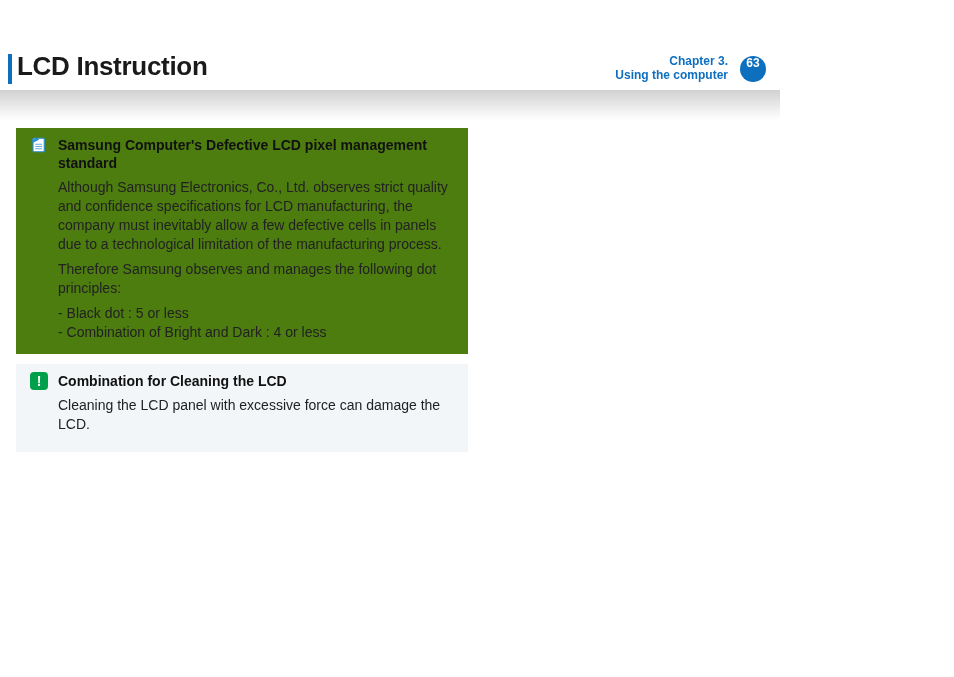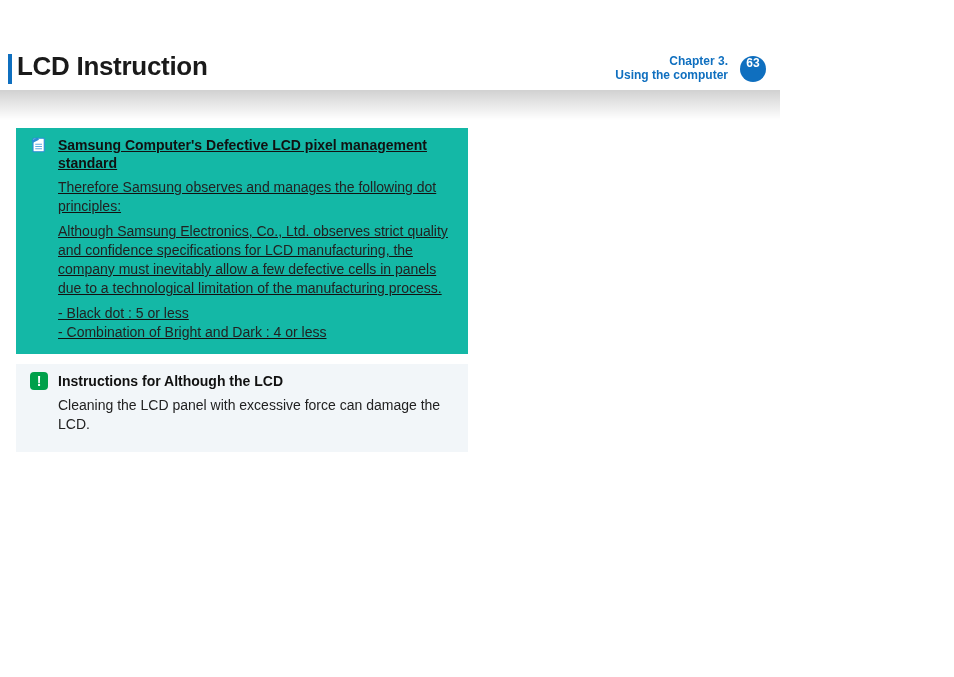--- a/index.html
+++ b/index.html
@@ -78,21 +78,21 @@
     left: 16px;
     top: 80px;
     width: 452px;
   }
 
   .callout {
     position: relative;
     padding: 6px 14px 12px 42px;
     margin-bottom: 10px;
   }
-  .callout.plain { background: #14b8a6; text-decoration: underline; }
+  .callout.plain { background: #4d7c0f; }
   .callout.shaded { background: #f2f6f9; }
 
   .callout .icon {
     position: absolute;
     left: 14px;
     top: 8px;
     width: 18px;
     height: 18px;
   }
   .icon-note svg { width: 18px; height: 18px; }
@@ -157,28 +157,28 @@
       <div class="icon icon-note">
         <svg viewBox="0 0 24 24">
           <rect x="4" y="3" width="15" height="18" rx="1" fill="#ffffff" stroke="#2a8dd6" stroke-width="1.5"></rect>
           <path d="M2 6 L10 2 L12 5 L4 9 Z" fill="#2a8dd6"></path>
           <line x1="7" y1="11" x2="16" y2="11" stroke="#2a8dd6" stroke-width="1"></line>
           <line x1="7" y1="14" x2="16" y2="14" stroke="#2a8dd6" stroke-width="1"></line>
           <line x1="7" y1="17" x2="16" y2="17" stroke="#2a8dd6" stroke-width="1"></line>
         </svg>
       </div>
       <div class="ct-title">Samsung Computer's Defective LCD pixel management standard</div>
+      <p>Although Samsung Electronics, Co., Ltd. observes strict quality and confidence specifications for LCD manufacturing, the company must inevitably allow a few defective cells in panels due to a technological limitation of the manufacturing process.</p>
       <p>Therefore Samsung observes and manages the following dot principles:</p>
-      <p>Although Samsung Electronics, Co., Ltd. observes strict quality and confidence specifications for LCD manufacturing, the company must inevitably allow a few defective cells in panels due to a technological limitation of the manufacturing process.</p>
       <div class="dash-list">
         <div class="item">- Black dot  : 5 or less</div>
         <div class="item">- Combination of Bright and Dark : 4 or less</div>
       </div>
     </div>
 
     <div class="callout shaded">
       <div class="icon icon-warn">!</div>
-      <div class="ct-title">Instructions for Although the LCD</div>
+      <div class="ct-title">Combination for Cleaning the LCD</div>
       <p>Cleaning the LCD panel with excessive force can damage the LCD.</p>
     </div>
 
   </div>
 </div>
 
 </body></html>

